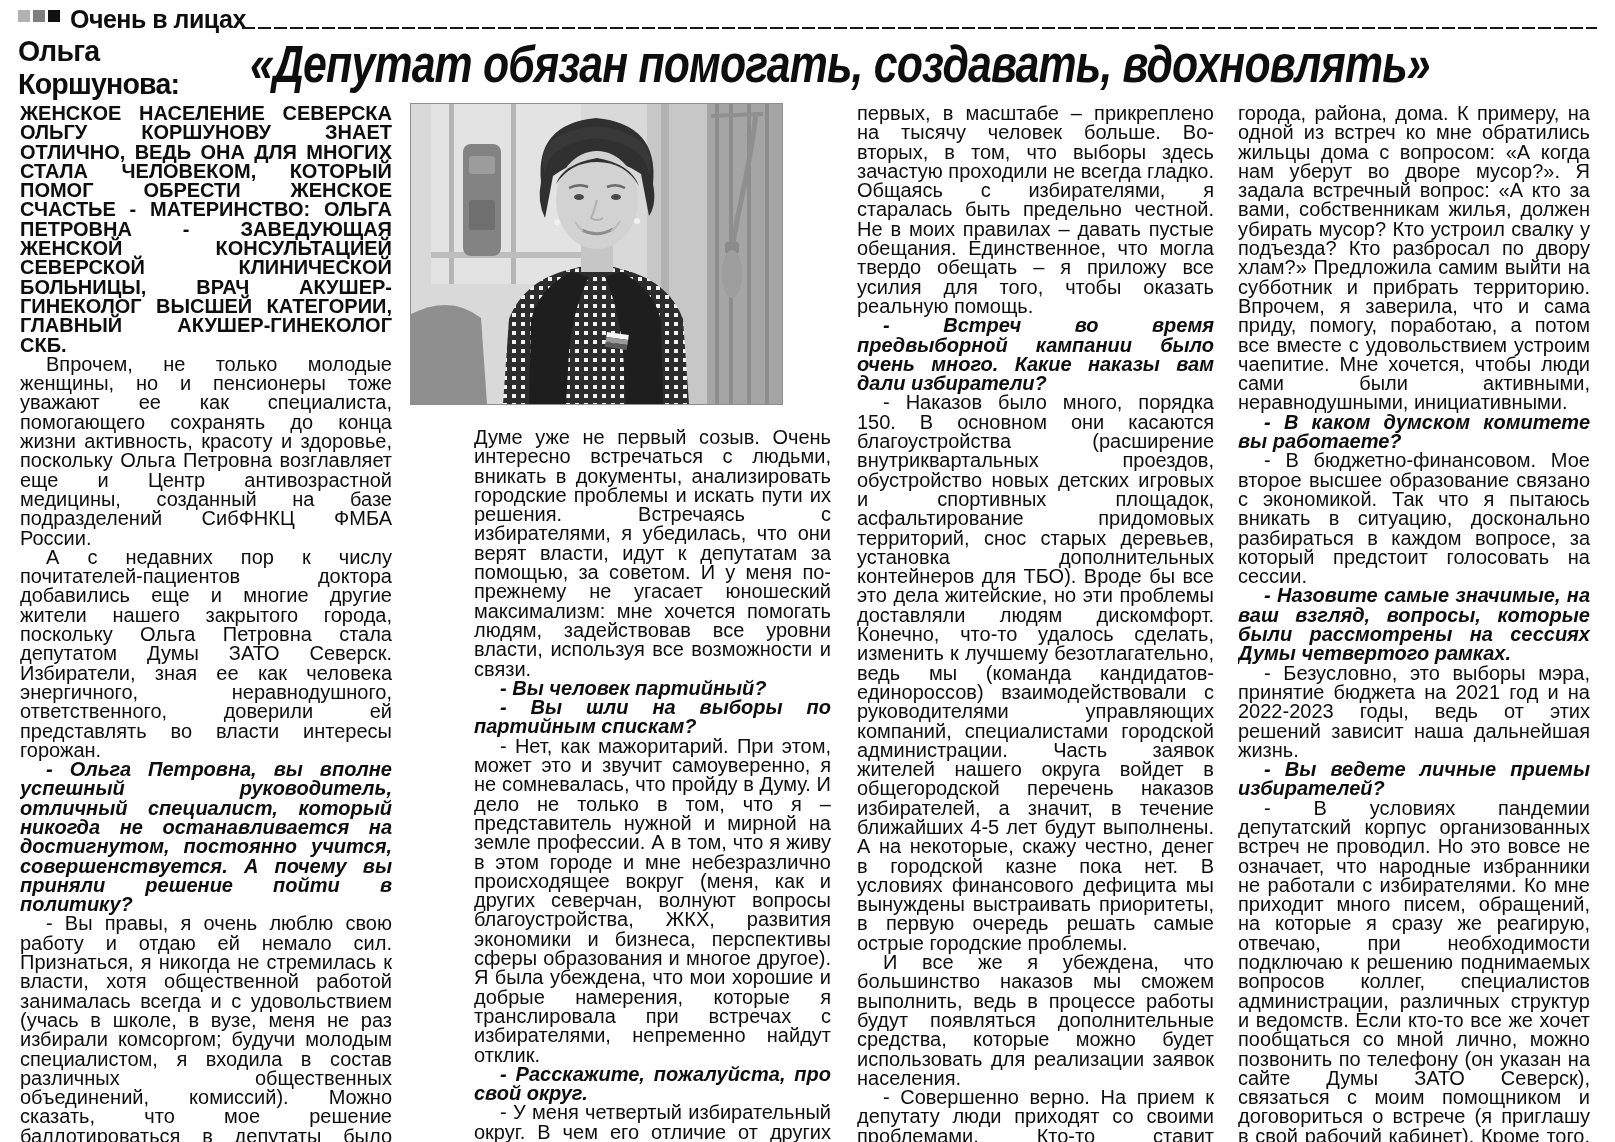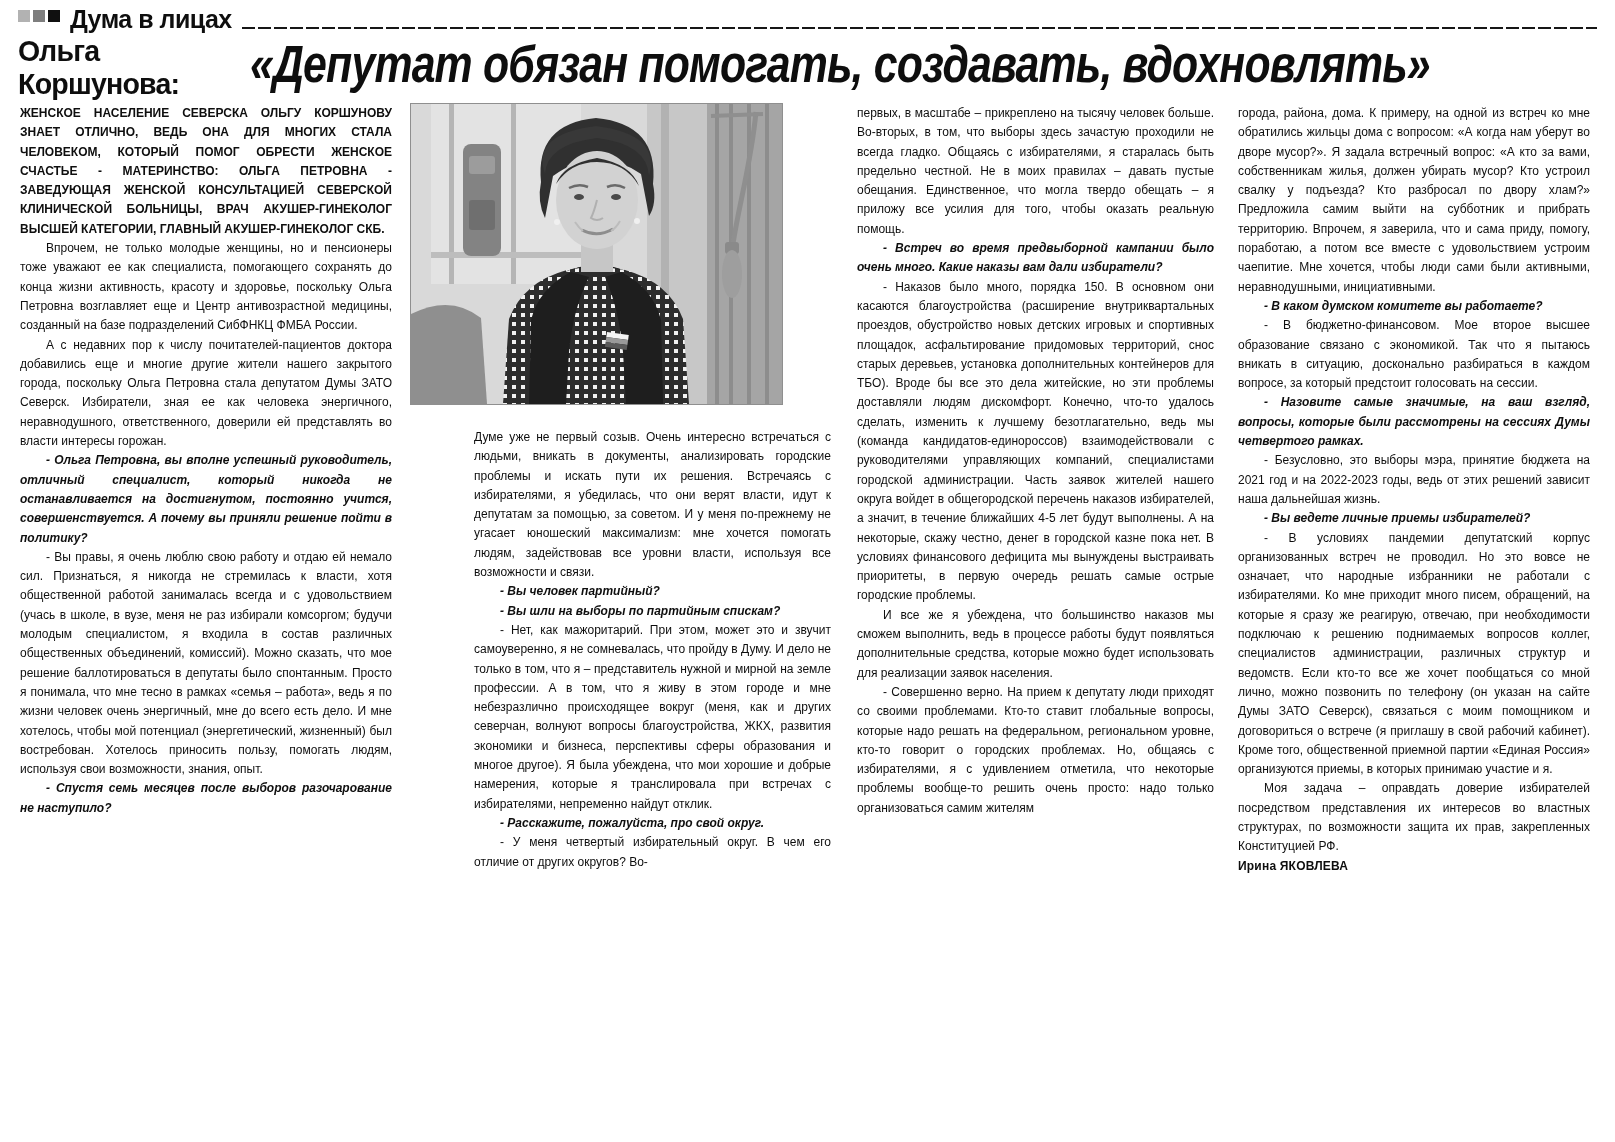--- a/index.html
+++ b/index.html
@@ -29,21 +29,21 @@
   .headline span{
     display:inline-block;font-weight:bold;font-size:51px;line-height:58px;
     letter-spacing:-1px;transform:scaleX(0.84);transform-origin:left bottom;white-space:nowrap;
   }
   
   .col{position:absolute;top:104px;height:1038px;overflow:hidden;}
   .col1{left:20px;width:372px;}
   .col2{left:426px;width:357px;top:428px;height:714px;margin-left:48px;}
   .col3{left:857px;width:357px;}
   .col4{left:1238px;width:352px;}
-  p.blk{margin:0;font-size:12px;line-height:19.3px;text-align:justify;}
+  p.blk{margin:0;font-size:20px;line-height:19.3px;text-align:justify;}
   .blk-lead{
     font-weight:bold;font-size:15px;line-height:21.7px;text-align:left;
     text-indent:0;margin-bottom:4px;
   }
   .blk-para,.blk-q{text-indent:26px;}
   .blk-cont{text-indent:0;}
   .blk-q{font-weight:bold;font-style:italic;}
   .blk-byline{
     text-align:right;font-weight:bold;font-size:21px;line-height:24px;
     text-indent:0;margin-top:14px;letter-spacing:0.2px;
@@ -58,21 +58,21 @@
 </head>
 <body>
 
 <div class="page">
 
   <div class="squares">
     <span class="sq" style="background: rgb(178, 178, 178);"></span>
     <span class="sq" style="background: rgb(126, 126, 126);"></span>
     <span class="sq" style="background: rgb(16, 16, 16);"></span>
   </div>
-  <div class="section-label">Дума в лицах</div>
+  <div class="section-label">Очень в лицах</div>
   <div class="section-rule"></div>
 
   <div class="kicker">
     <div>Ольга</div>
     <div>Коршунова:</div>
   </div>
 
   <div class="headline">
     <span>«Депутат обязан помогать, создавать, вдохновлять»</span>
   </div>

